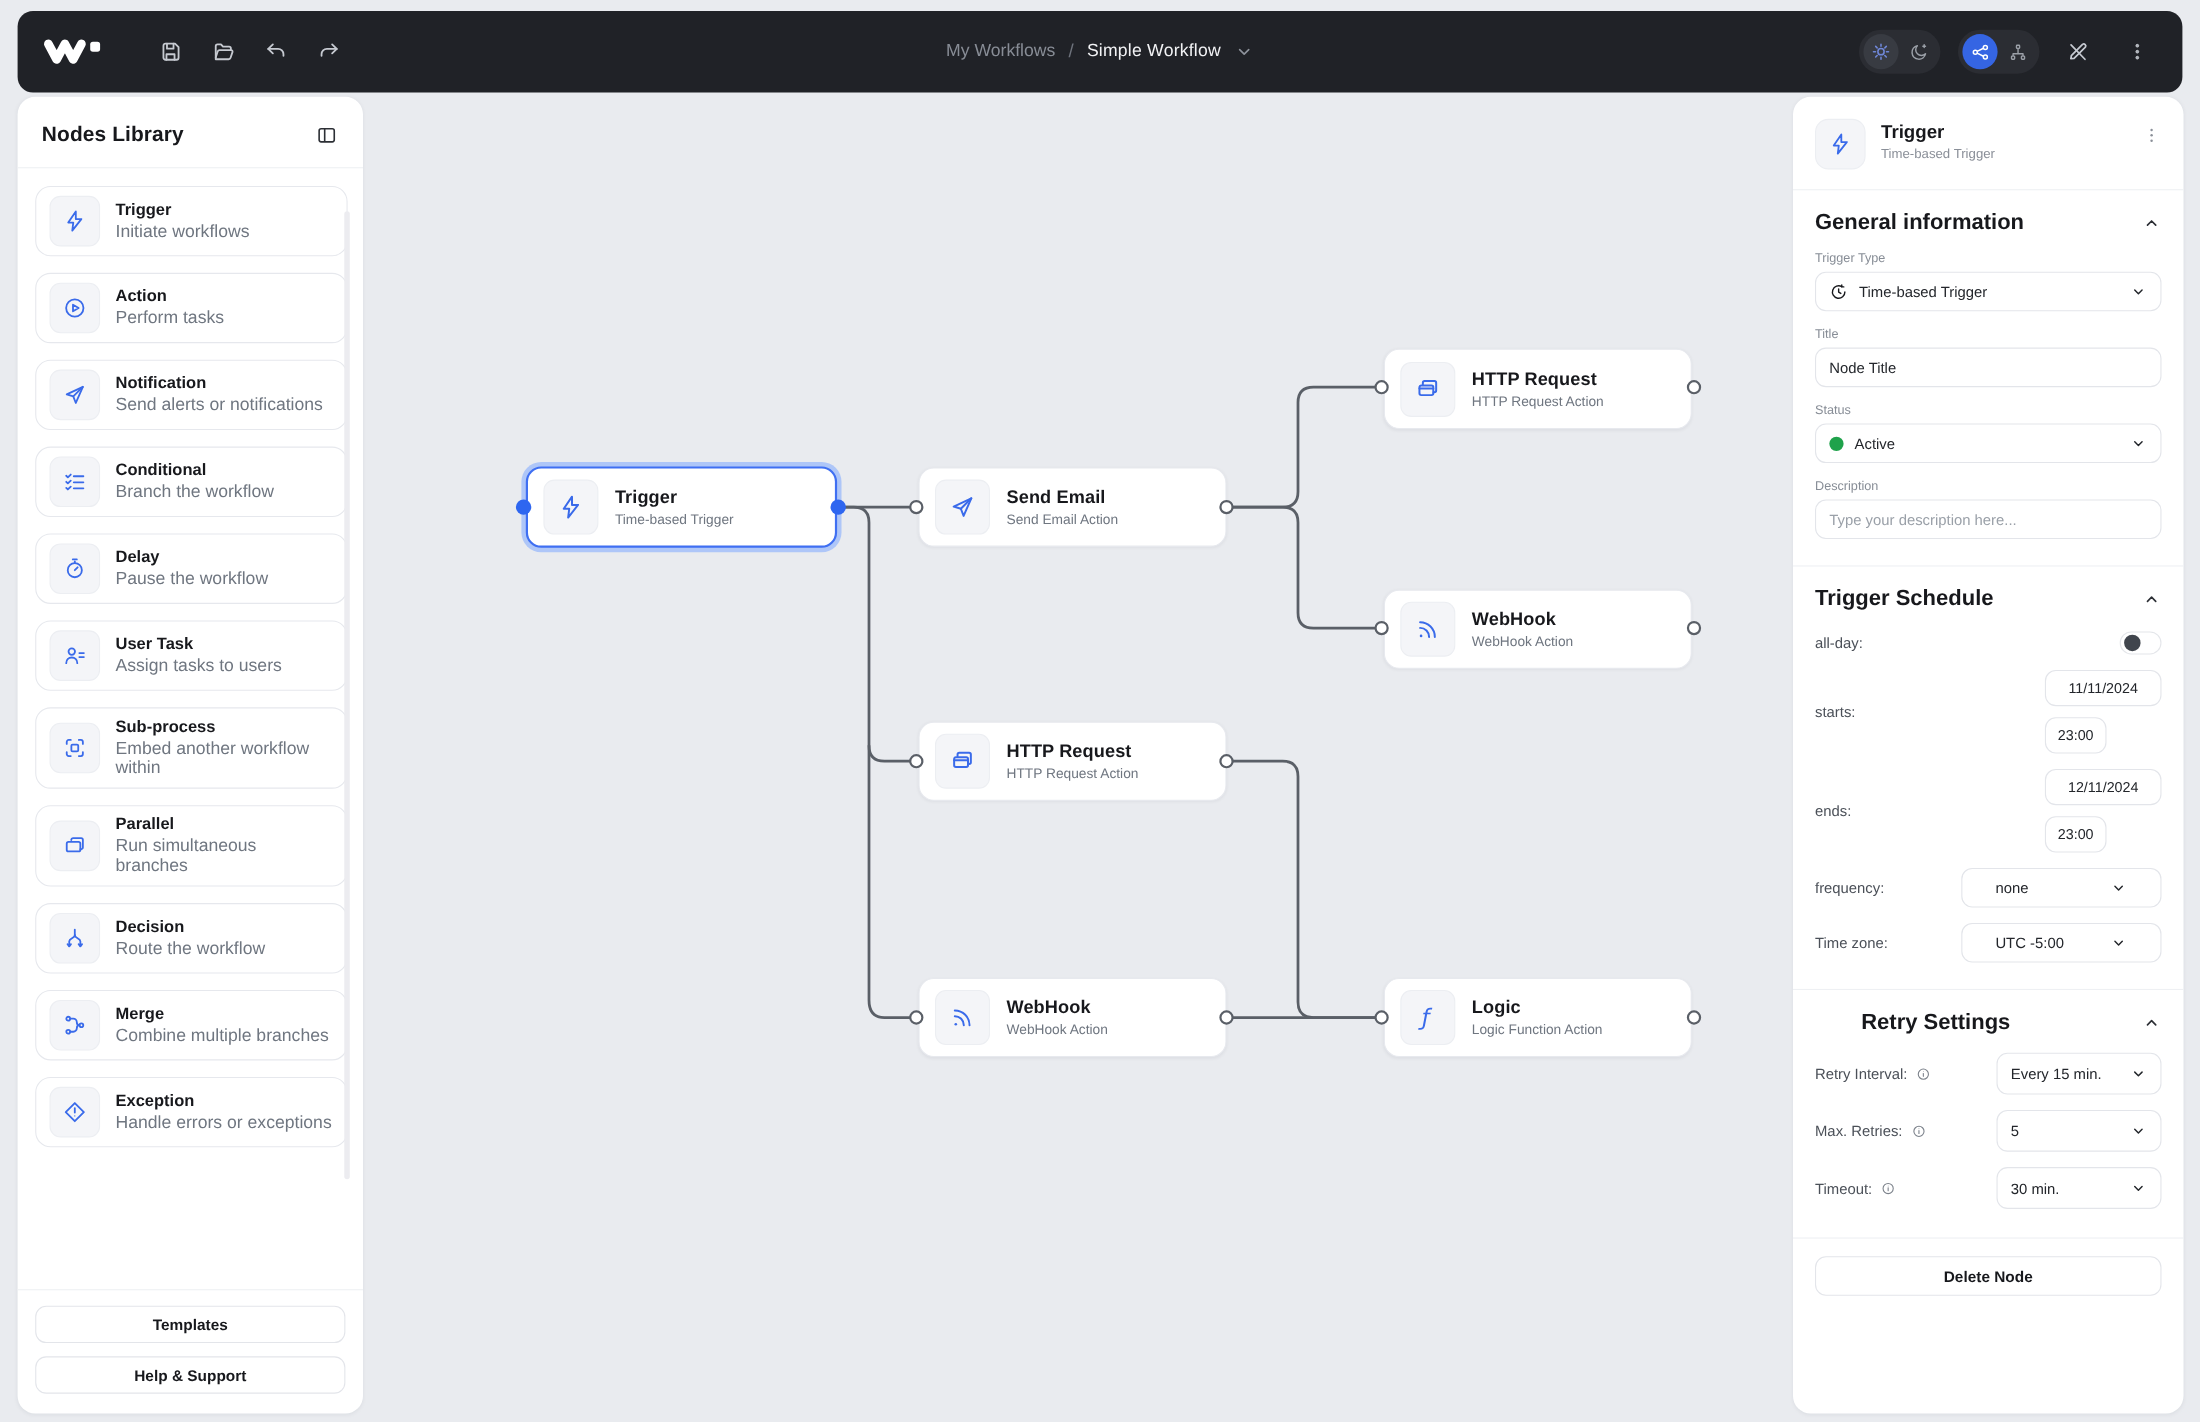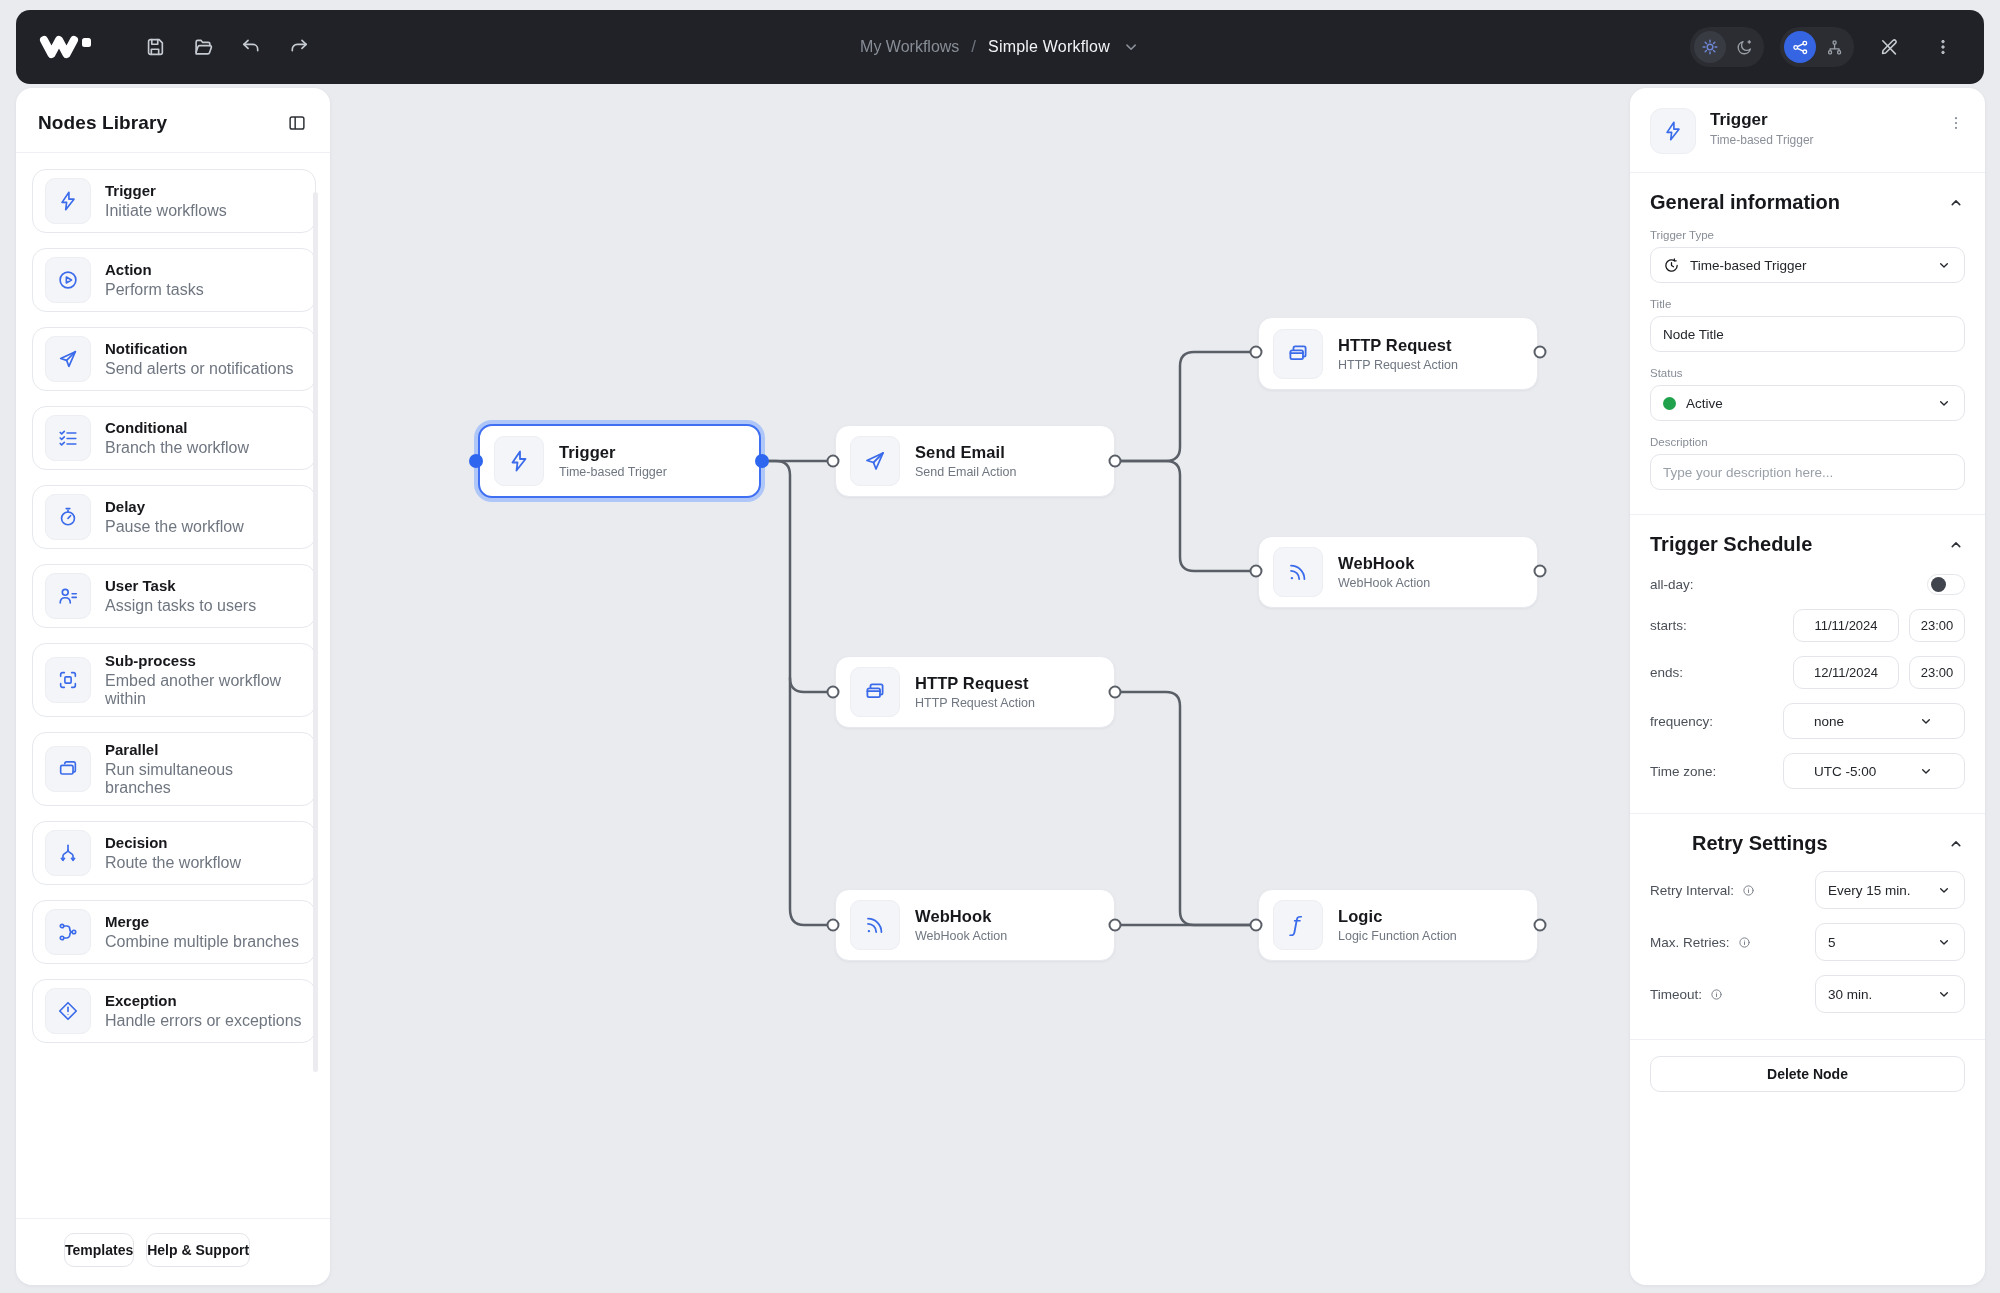--- a/index.html
+++ b/index.html
@@ -29,21 +29,21 @@
     border-radius:16px; z-index:10; display:flex; flex-direction:column; box-shadow:0 1px 4px rgba(25,30,45,.06); }
   .sb-header { display:flex; align-items:center; justify-content:space-between; padding:24px 22px 18px; }
   .sb-title { font-size:19px; font-weight:700; letter-spacing:.1px; }
   .divider { height:1px; background:#eef0f3; }
   .sb-list { flex:1; overflow:hidden; padding:16px 14px 6px 16px; display:flex; flex-direction:column; gap:15px; position:relative; }
   .sb-scrollbar { position:absolute; right:12px; top:104px; width:5px; height:880px; background:#ececf0; border-radius:3px; z-index:11; }
   .sb-item { border:1px solid #e6e8ed; border-radius:14px; min-height:64px; display:flex; align-items:center; gap:14px; padding:8px 12px; background:#fff; cursor:grab; }
   .sb-icon { width:46px; height:46px; flex:none; border-radius:10px; background:#f4f5f8; border:1px solid #eceef2; display:flex; align-items:center; justify-content:center; }
   .sb-item-title { font-size:15px; font-weight:700; }
   .sb-item-desc { font-size:16px; color:#6f7680; margin-top:3px; }
-  .sb-footer { padding:14px 16px 18px; display:flex; gap:12px;margin-left:32px; }
+  .sb-footer { padding:14px 16px 18px; display:flex; flex-direction:column; gap:12px; }
   .sb-btn { height:34px; border-radius:10px; border:1px solid #e3e5ea; background:#fff; font-size:14px; font-weight:700; color:#17181c;
     display:flex; align-items:center; justify-content:center; cursor:pointer; font-family:inherit; }
 
   
   .canvas { position:absolute; inset:0; }
   .edges, .handles { position:absolute; left:0; top:0; z-index:1; }
   .handles { z-index:4; pointer-events:none; }
   .node { position:absolute; width:280px; height:72px; background:#fff; border:1.5px solid #e7e9ee; border-radius:14px;
     display:flex; align-items:center; gap:15px; padding:10px 14px; z-index:2; box-shadow:0 1px 3px rgba(20,24,40,.05); cursor:pointer; }
   .node.selected { border:2px solid #3f6ff2; box-shadow:0 0 0 4px #aec6f8; }
@@ -66,21 +66,21 @@
   .field-label { font-size:11.5px; color:#878d96; margin:15px 0 6px; }
   .box { border:1px solid #e3e5ea; border-radius:10px; height:36px; display:flex; align-items:center; padding:0 12px; font-size:13.5px; color:#23262b; background:#fff; }
   .box.select { justify-content:space-between; cursor:pointer; }
   .box .left { display:flex; align-items:center; gap:10px; }
   .text-input { width:100%; border:1px solid #e3e5ea; border-radius:10px; height:36px; padding:0 12px; font-size:13.5px; color:#23262b;
     font-family:inherit; outline:none; background:#fff; }
   .text-input::placeholder { color:#9aa0a8; }
   .status-dot { width:13px; height:13px; border-radius:50%; background:#1fa24b; }
   .sched-row { display:flex; align-items:center; justify-content:space-between; margin:0 0 14px; }
   .sched-label { font-size:13.5px; color:#4b5058; }
-  .sched-group { display:flex; align-items:flex-start; gap:10px; }
+  .sched-group { display:flex; align-items:flex-start; gap:10px;flex-direction:column; }
   .mini-box { border:1px solid #e3e5ea; border-radius:10px; height:33px; display:flex; align-items:center; justify-content:center;
     font-size:13px; color:#23262b; cursor:pointer; background:#fff; }
   .date-box { width:106px; }
   .time-box { width:56px; }
   .sel-md { width:182px; justify-content:space-between; padding:0 30px; }
   .sel-sm { width:150px; height:38px; justify-content:space-between; padding:0 12px; }
   .toggle { width:38px; height:21px; border:1px solid #e4e6ea; border-radius:12px; background:#fff; position:relative; cursor:pointer; }
   .toggle .knob { position:absolute; left:3px; top:2px; width:15px; height:15px; border-radius:50%; background:#40454d; }
   .lbl-info { display:flex; align-items:center; gap:7px; }
   .delete-btn { margin:16px 20px 0; width:calc(100% - 40px); height:36px; border:1px solid #e3e5ea; border-radius:10px; background:#fff;

